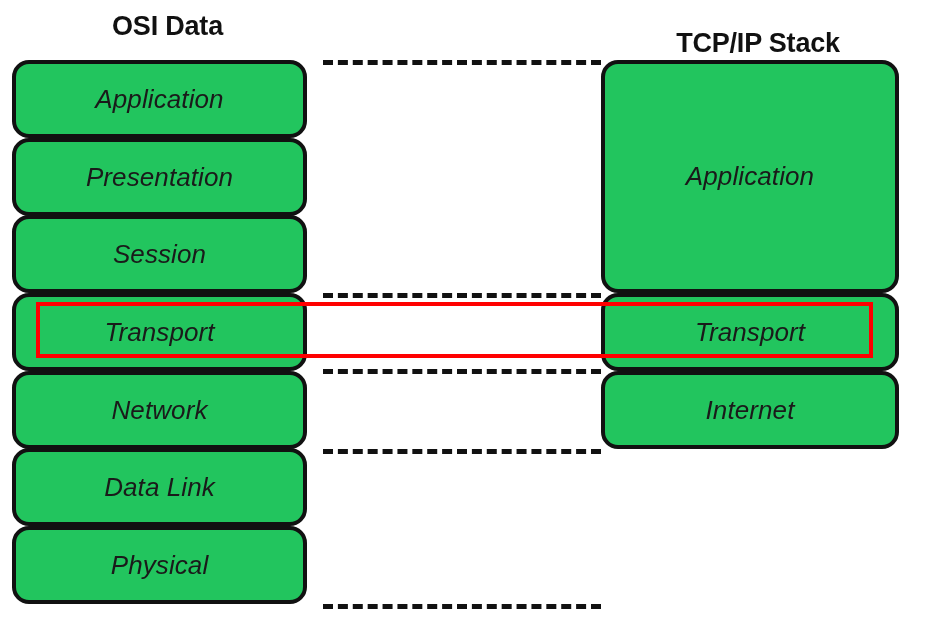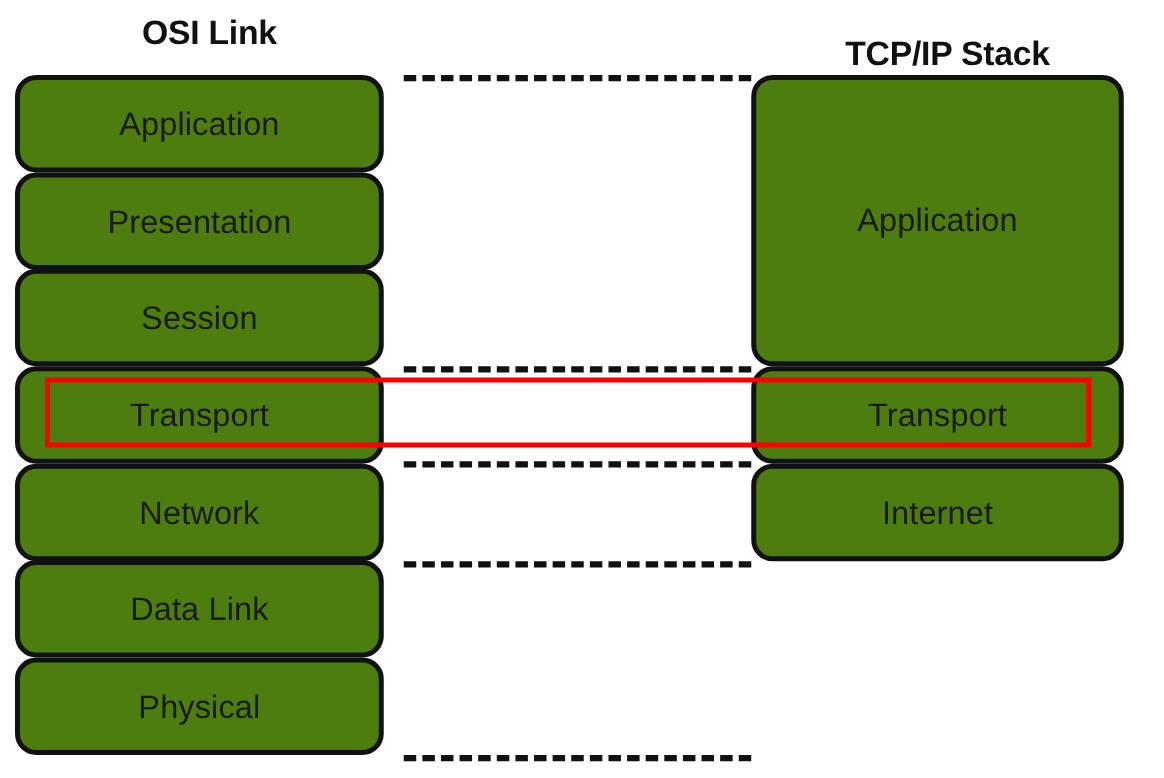--- a/index.html
+++ b/index.html
@@ -41,31 +41,32 @@
     height: 544px;
   }
   #stack-osi   { left: 12px;  width: 311px; }
   #stack-tcpip { left: 601px; width: 314px; }
 
   .layer-box {
     position: absolute;
     left: 0;
     right: 16px;
     box-sizing: border-box;
-    background: #4d7c0f;
+    background: #22c55e;
     border: 4px solid #111111;
     border-radius: 17px;
     display: flex;
     align-items: center;
     justify-content: center;
     color: #1a1a1a;
     font-size: 26px;
     font-weight: normal;
     white-space: nowrap;
     letter-spacing: 0.1px;
+    font-style: italic;
   }
 
   
   .dash-line {
     position: absolute;
     left: 323px;
     width: 278px;
     height: 0;
     border-top: 5px dashed #111111;
   }
@@ -82,21 +83,21 @@
     background: transparent;
     pointer-events: none;
   }
   
 </style>
 </head>
 <body>
 
 <div id="canvas">
 
-  <div class="col-title" id="title-osi">OSI Link</div>
+  <div class="col-title" id="title-osi">OSI Data</div>
 
   <div class="col-title" id="title-tcpip">TCP/IP Stack</div>
 
   <div class="dash-line" id="dash-1" style="top:60px;"></div>
   <div class="dash-line" id="dash-2" style="top:293px;"></div>
   <div class="dash-line" id="dash-3" style="top:369px;"></div>
   <div class="dash-line" id="dash-4" style="top:449px;"></div>
   <div class="dash-line" id="dash-5" style="top:604px;"></div>
 
   <div class="stack" id="stack-osi">

